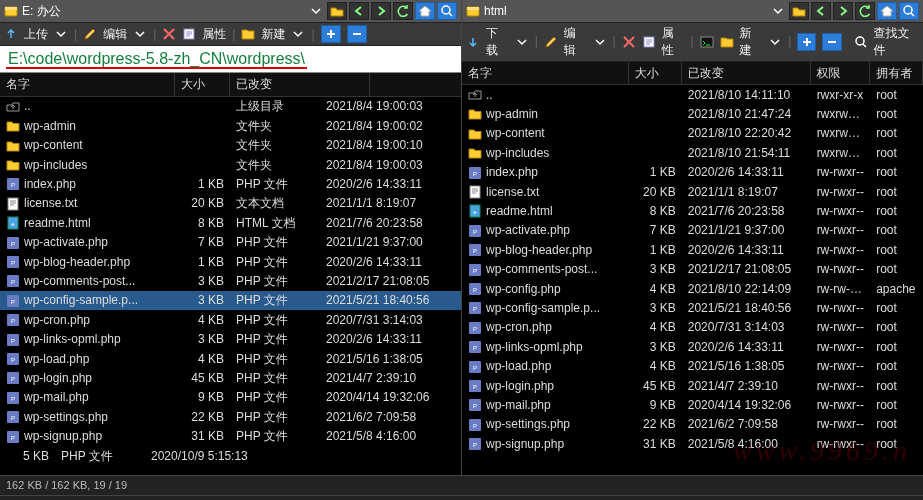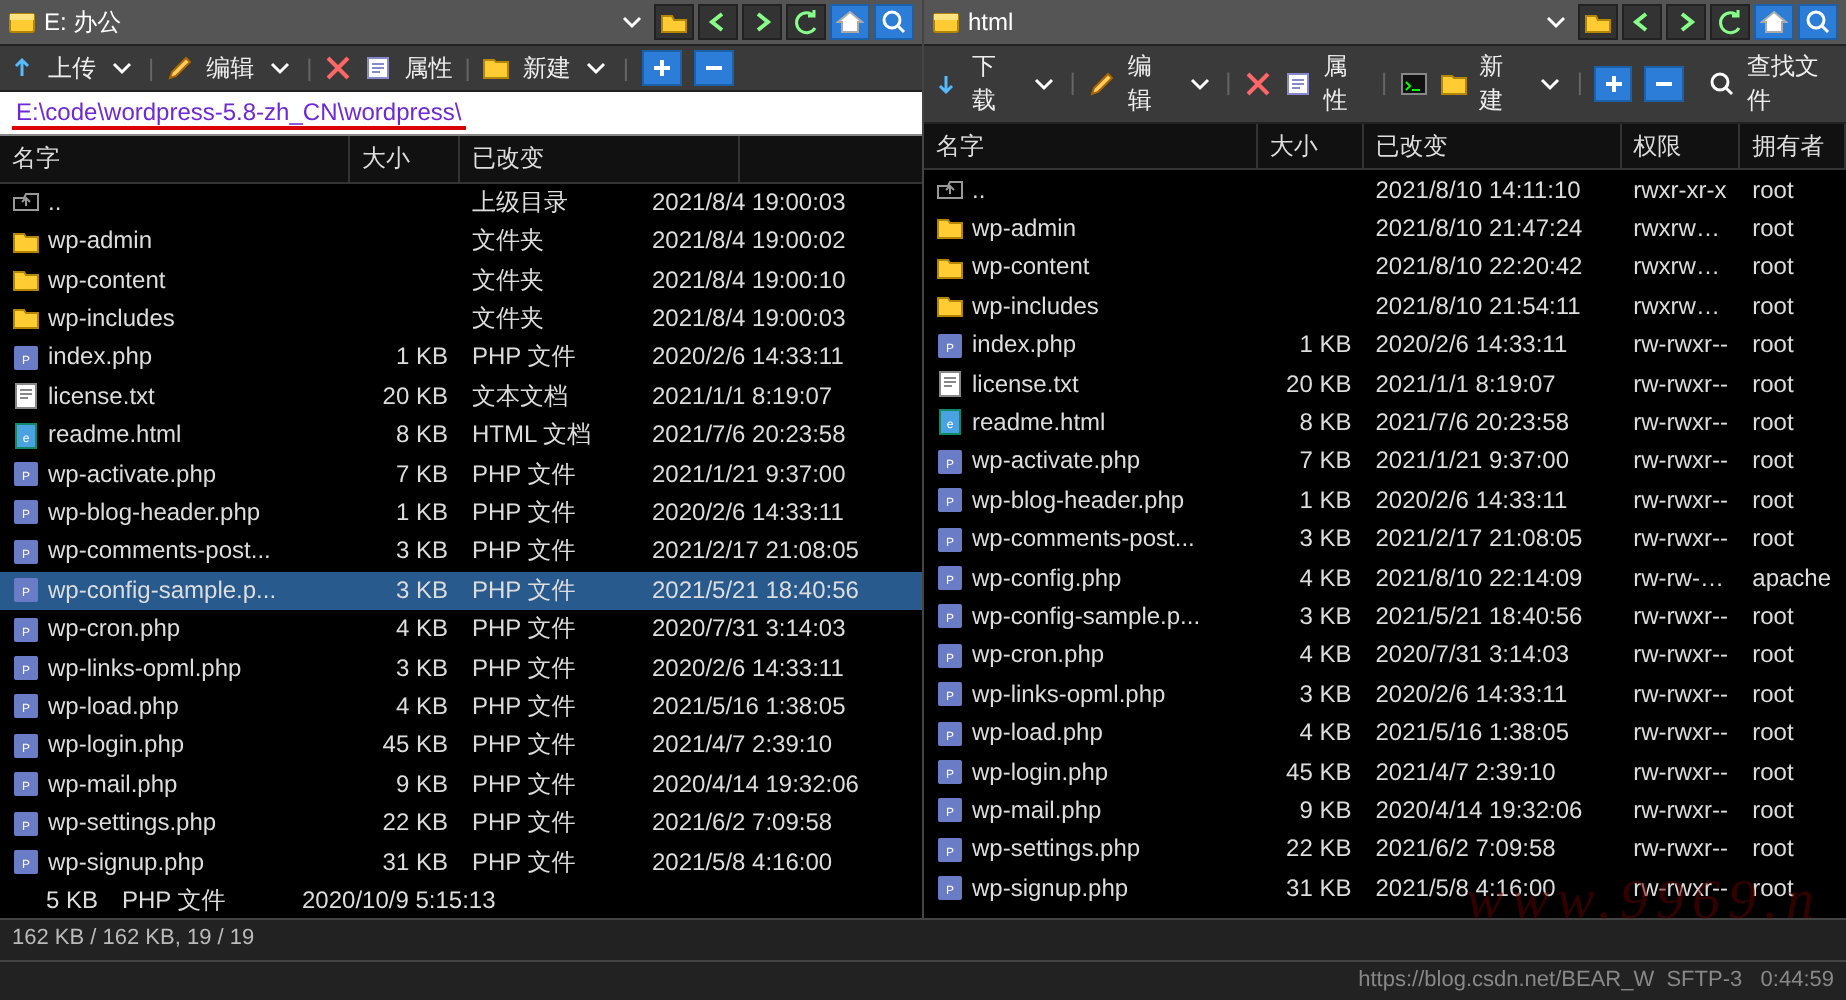--- a/index.html
+++ b/index.html
@@ -11,21 +11,21 @@
 .dropdown svg{flex:none}
 .dropdown .value{color:#fff;flex:1}
 .btnrow{display:flex;gap:2px}
 .tbtn{width:20px;height:18px;display:flex;align-items:center;justify-content:center;background:#333;border:1px solid #222}
 .tbtn svg{display:block}
 .tbtn.blue{background:#2b7dd7;border-color:#1c60aa}
 .toolbar2{background:#3a3a3a;display:flex;align-items:center;gap:6px;padding:2px 4px;border-top:1px solid #222;border-bottom:1px solid #222}
 .toolbar2 .txt{color:#eee}
 .toolbar2 .sep{color:#666}
 .spacer{flex:1}
-.pathbar{background:#fff;color:#6d28d9;padding:2px 6px;font-size:12px;position:relative;border-bottom:1px solid #888}
+.pathbar{background:#fff;color:#15803d;padding:2px 6px;font-size:16px;position:relative;border-bottom:1px solid #888}
 .pathbar span{border-bottom:2.5px solid #d00;padding:0 2px}
 .headers{display:flex;background:#111;border-bottom:1px solid #333}
 .headers div{padding:3px 6px;color:#ddd;border-right:1px solid #333}
 .list{flex:1;overflow:auto;background:#000}
 .row{display:flex;align-items:center;padding:1.3px 0}
 .row.selected{background:#285a8e}
 .cell{padding:0 6px;white-space:nowrap;overflow:hidden;text-overflow:ellipsis;color:#ddd}
 .c-name{display:flex;align-items:center;gap:4px}
 .c-size{text-align:right}
 .icon{width:14px;height:14px;flex:none}
@@ -708,15 +708,14 @@
           <div class="cell" style="width:55px">root</div>
         </div>
       </div>
     </div>
 </div>
 <div class="statusbar">
   <div class="half">162 KB / 162 KB,  19 / 19</div>
 </div>
 <div class="statusbar">
   <div class="half"></div>
-  <div class="half right"><span>https://blog.csdn.net/BEAR_W</span>&nbsp;&nbsp;<span>SFTP-3</span>&nbsp;&nbsp;&nbsp;<span>0:44:59</span></div>
 </div>
 <div class="watermark">www.9969.n</div>
 
 </body></html>

